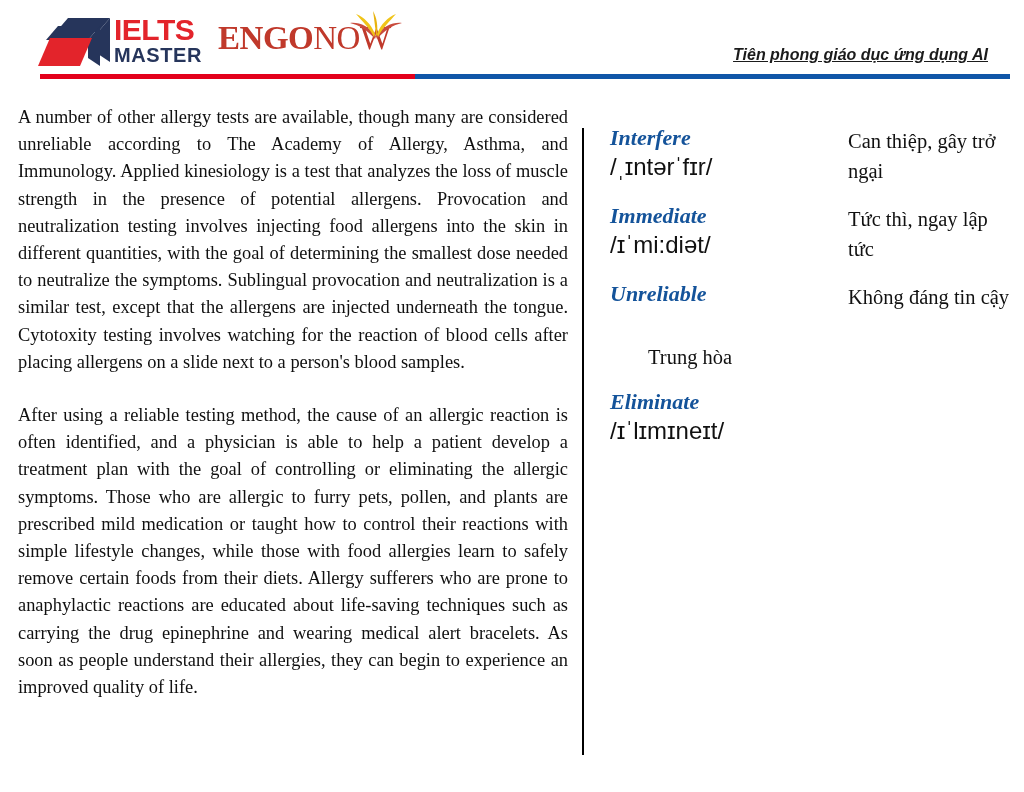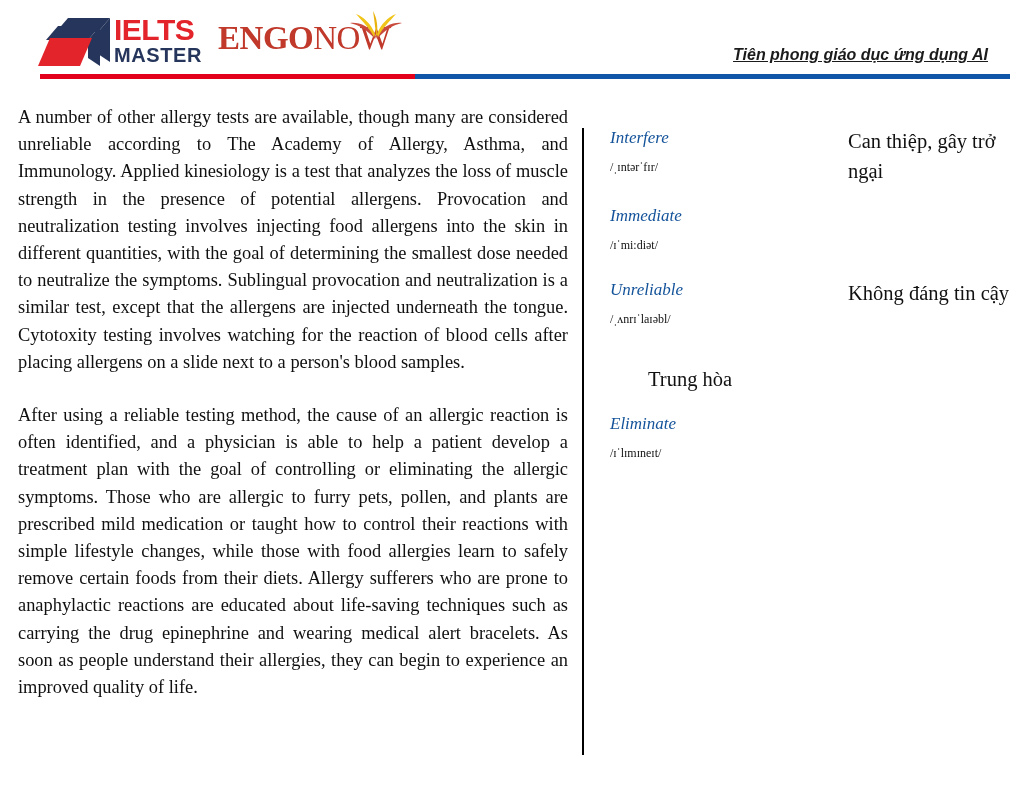--- a/index.html
+++ b/index.html
@@ -169,29 +169,29 @@
     display: flex;
     align-items: flex-start;
     margin-bottom: 16px;
   }
   .vocab-left {
     width: 200px;
     flex: none;
   }
   .vocab-word {
     font-family: "Liberation Serif", serif;
-    font-weight: normal;
+    font-weight: bold;
     font-style: italic;
-    font-size: 17px;
+    font-size: 22px;
     line-height: 28px;
     color: #14539A;
   }
   .vocab-ipa {
-    font-family: Liberation Serif, serif;
-    font-size: 12px;
+    font-family: Liberation Sans, sans-serif;
+    font-size: 24px;
     line-height: 30px;
     color: #111111;
     white-space: nowrap;
   }
   .vocab-meaning {
     flex: 1;
     font-family: "Liberation Serif", serif;
     font-size: 20.5px;
     line-height: 30px;
     color: #111111;
@@ -258,26 +258,26 @@
         <div class="vocab-ipa">/ˌɪntərˈfɪr/</div>
       </div>
       <div class="vocab-meaning">Can thiệp, gây trở ngại</div>
     </div>
 
     <div class="vocab-row">
       <div class="vocab-left">
         <div class="vocab-word">Immediate</div>
         <div class="vocab-ipa">/ɪˈmi:diət/</div>
       </div>
+      <div class="vocab-meaning">Tức thì, ngay lập tức</div>
     </div>
 
     <div class="vocab-row">
       <div class="vocab-left">
         <div class="vocab-word">Unreliable</div>
-        <div class="vocab-ipa">/ˌʌnrɪˈlaɪəbl/</div>
       </div>
       <div class="vocab-meaning">Không đáng tin cậy</div>
     </div>
 
     <div class="vocab-row tight">
       <div class="vocab-meaning">Trung hòa</div>
     </div>
 
     <div class="vocab-row tight">
       <div class="vocab-left">

